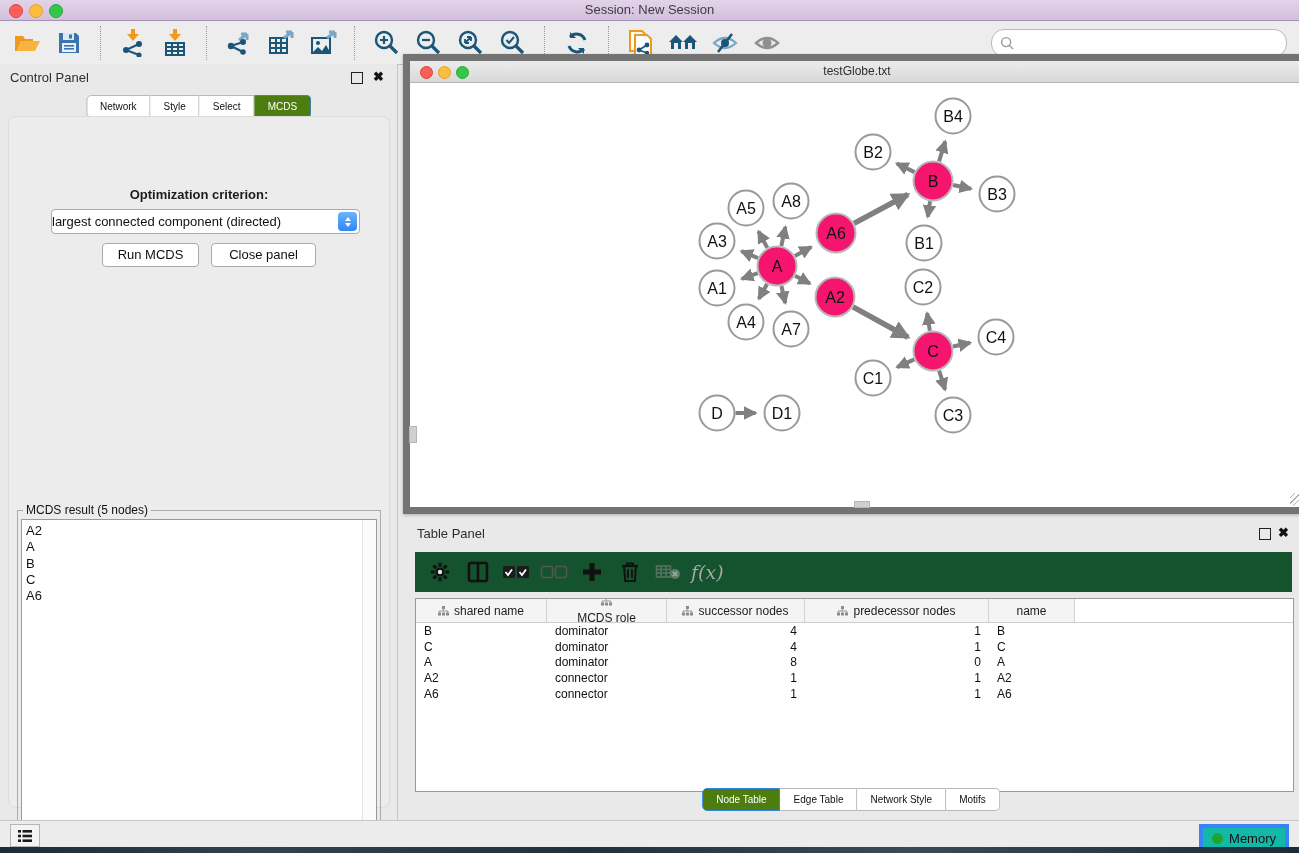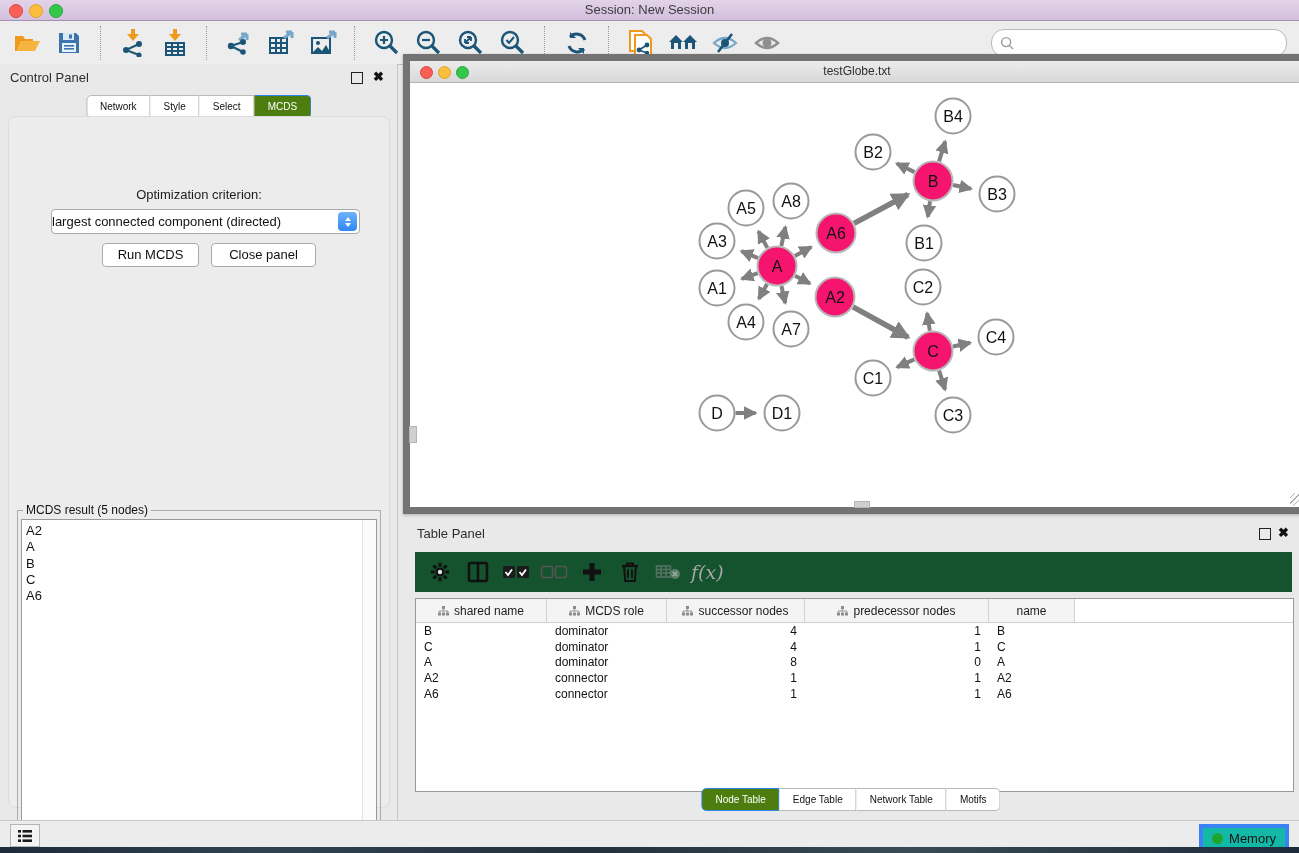--- a/index.html
+++ b/index.html
@@ -32,21 +32,21 @@
   .panel-close{position:absolute;top:5px;font-size:13px;font-weight:bold;color:#111;}
   #cp-float{right:34px;}
   #cp-close{right:13px;}
   .tab-row{position:absolute;display:flex;}
   .tab{height:21px;line-height:21px;padding:0 13px;font-size:10px;background:#fff;border:1px solid #b9b9b9;border-left:none;color:#111;text-align:center;}
   .tab.first{border-left:1px solid #b9b9b9;border-radius:5px 0 0 5px;}
   .tab.last{border-radius:0 5px 5px 0;}
   .tab.active{background:#4d7c0f;border-color:#2f86e8;color:#fff;}
   #cp-tabs{left:50%;transform:translateX(-50%);top:31px;}
   #cp-card{position:absolute;left:8px;top:52px;width:380px;height:690px;background:#ececec;border:1px solid #dcdcdc;border-radius:8px;}
-  #opt-label{position:absolute;left:0;top:70px;width:100%;text-align:center;font-size:13px;color:#1c1c1c;}
+  #opt-label{position:absolute;left:0;top:70px;width:100%;text-align:center;font-size:13px;color:#1c1c1c;font-weight:bold;}
   #criterion-select{position:absolute;left:42px;top:92px;width:307px;height:23px;background:#fff;border:1px solid #ababab;border-radius:4px;display:flex;align-items:center;}
   #criterion-value{flex:1;font-size:13px;color:#111;white-space:nowrap;}
   #criterion-stepper{width:19px;height:19px;margin-right:2px;border-radius:4px;background:linear-gradient(#6db3fb,#2f86f6);display:flex;flex-direction:column;align-items:center;justify-content:center;gap:2px;}
   .chev{width:0;height:0;border-left:3.5px solid transparent;border-right:3.5px solid transparent;}
   .chev.up{border-bottom:4px solid #fff;}
   .chev.down{border-top:4px solid #fff;}
   .push-btn{position:absolute;height:22px;background:#fff;border:1px solid #ababab;border-radius:4px;font-size:13px;color:#111;text-align:center;line-height:22px;}
   #run-btn{left:93px;top:126px;width:95px;}
   #closep-btn{left:202px;top:126px;width:103px;}
   #result-fieldset{position:absolute;left:8px;top:393px;width:362px;height:340px;border:1px solid #ababab;}
@@ -495,21 +495,21 @@
             <g fill="#8a8a8a">
               <rect x="4" y="0" width="3" height="3"></rect>
               <rect x="0" y="6.5" width="3" height="3"></rect>
               <rect x="4" y="6.5" width="3" height="3"></rect>
               <rect x="8" y="6.5" width="3" height="3"></rect>
               <path d="M5.2 3 v2 M1.2 6.5 v-1.5 h8.6 v1.5" stroke="#8a8a8a" stroke-width="0.9" fill="none"></path>
             </g>
           </svg>
           <span>shared name</span>
         </div>
-        <div class="th" style="width: 120px;">
+        <div class="th" style="width: 120px; flex-direction: column;">
           <svg class="hier-icon" width="11" height="10" viewBox="0 0 11 10">
             <g fill="#8a8a8a">
               <rect x="4" y="0" width="3" height="3"></rect>
               <rect x="0" y="6.5" width="3" height="3"></rect>
               <rect x="4" y="6.5" width="3" height="3"></rect>
               <rect x="8" y="6.5" width="3" height="3"></rect>
               <path d="M5.2 3 v2 M1.2 6.5 v-1.5 h8.6 v1.5" stroke="#8a8a8a" stroke-width="0.9" fill="none"></path>
             </g>
           </svg>
           <span>MCDS role</span>
@@ -577,21 +577,21 @@
           <div class="td right" style="width: 138px;">1</div>
           <div class="td right" style="width: 184px;">1</div>
           <div class="td" style="width: 86px;">A6</div>
         </div>
       </div>
   </div>
 
   <div class="tab-row" id="tp-tabs">
       <div class="tab first active">Node Table</div>
       <div class="tab">Edge Table</div>
-      <div class="tab">Network Table</div>
+      <div class="tab">Network Style</div>
       <div class="tab last">Motifs</div>
     </div>
 </div>
 
 <div class="abs" id="status-bar">
   <div id="list-btn">
     <svg width="16" height="14" viewBox="0 0 16 14">
         <g fill="#1b1b1b">
           <rect x="1" y="1" width="3" height="2.6"></rect>
           <rect x="5.5" y="1" width="9.5" height="2.6"></rect>

